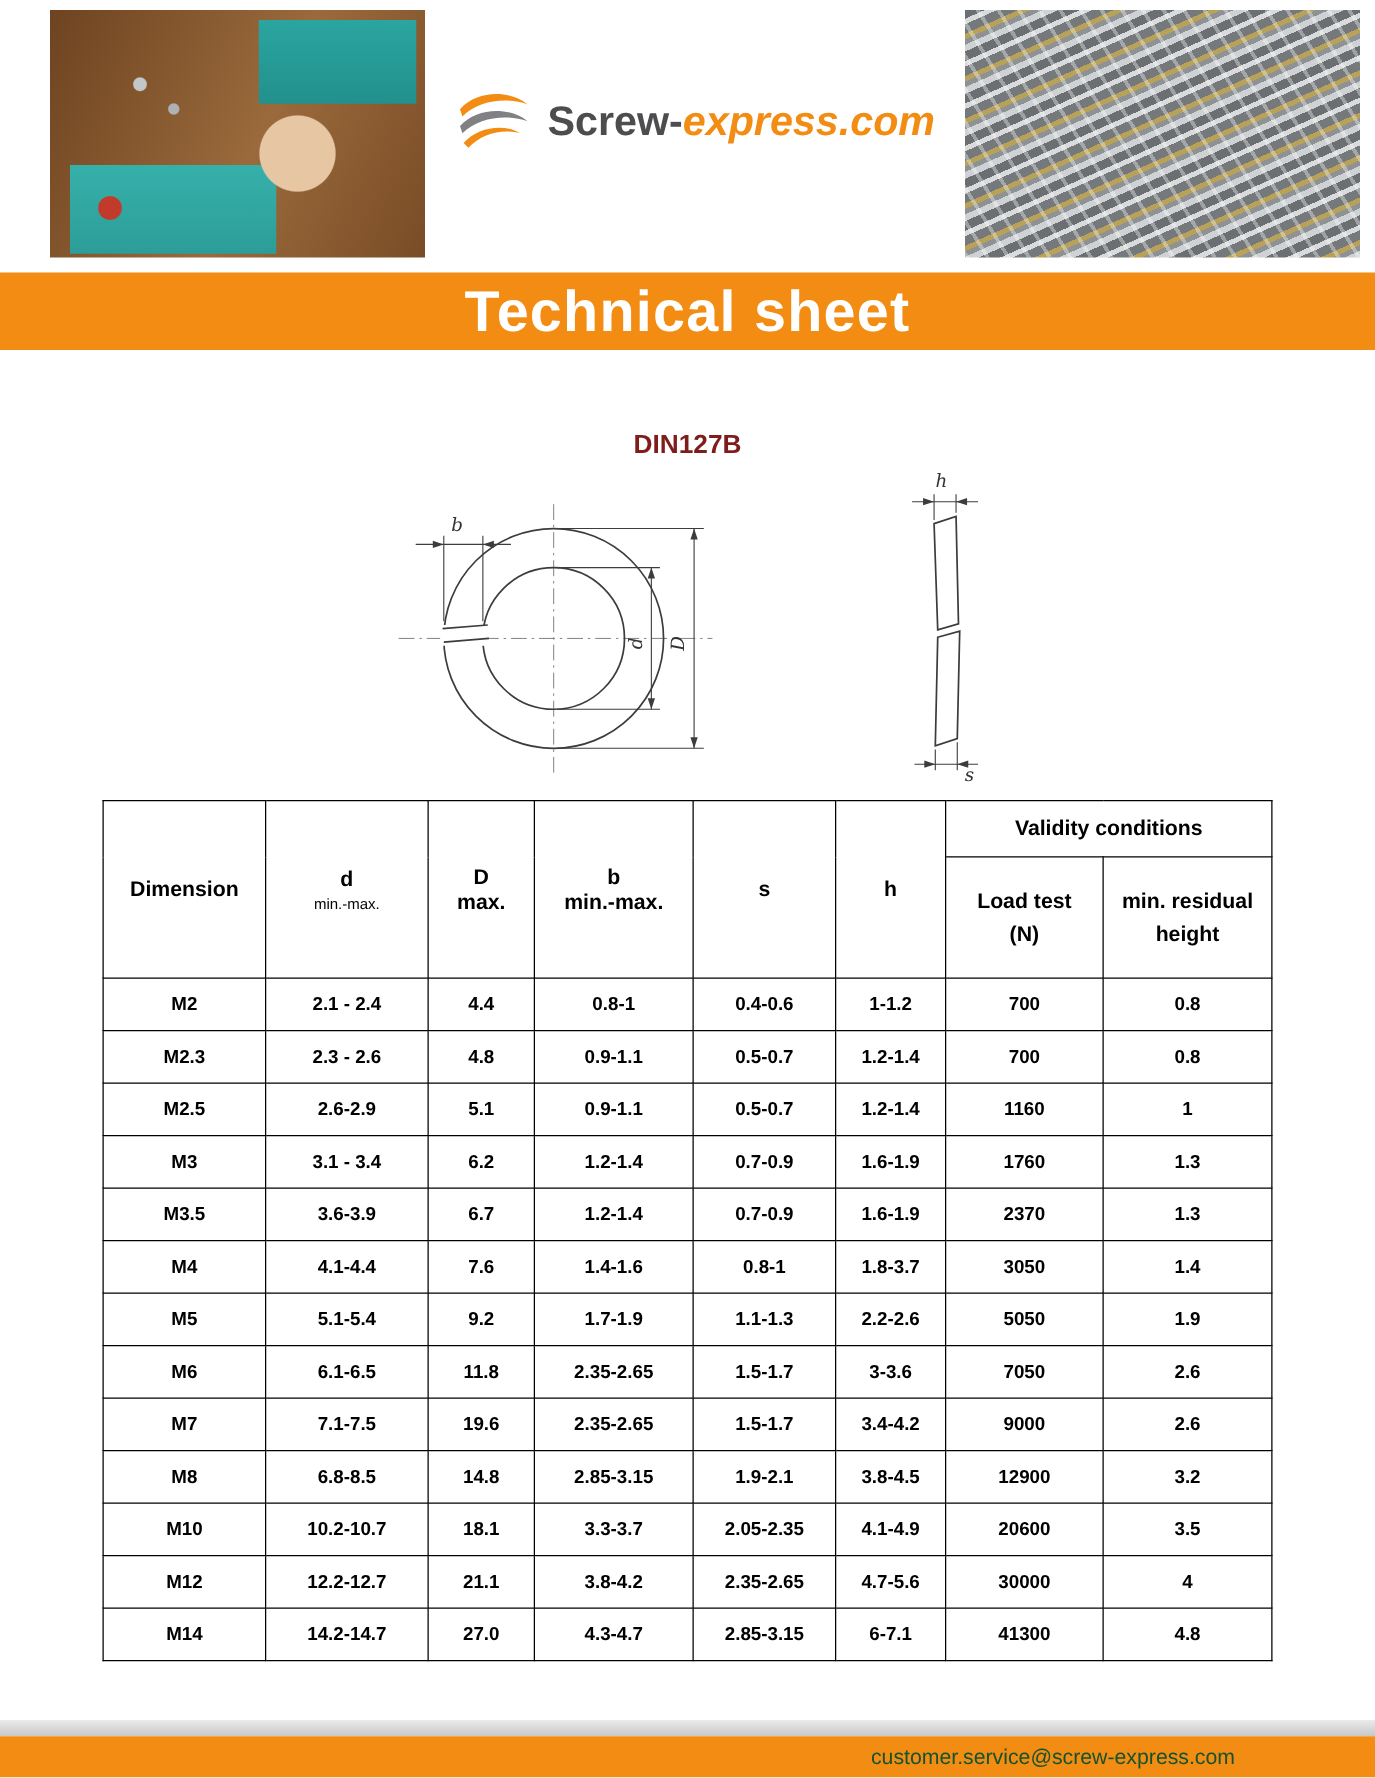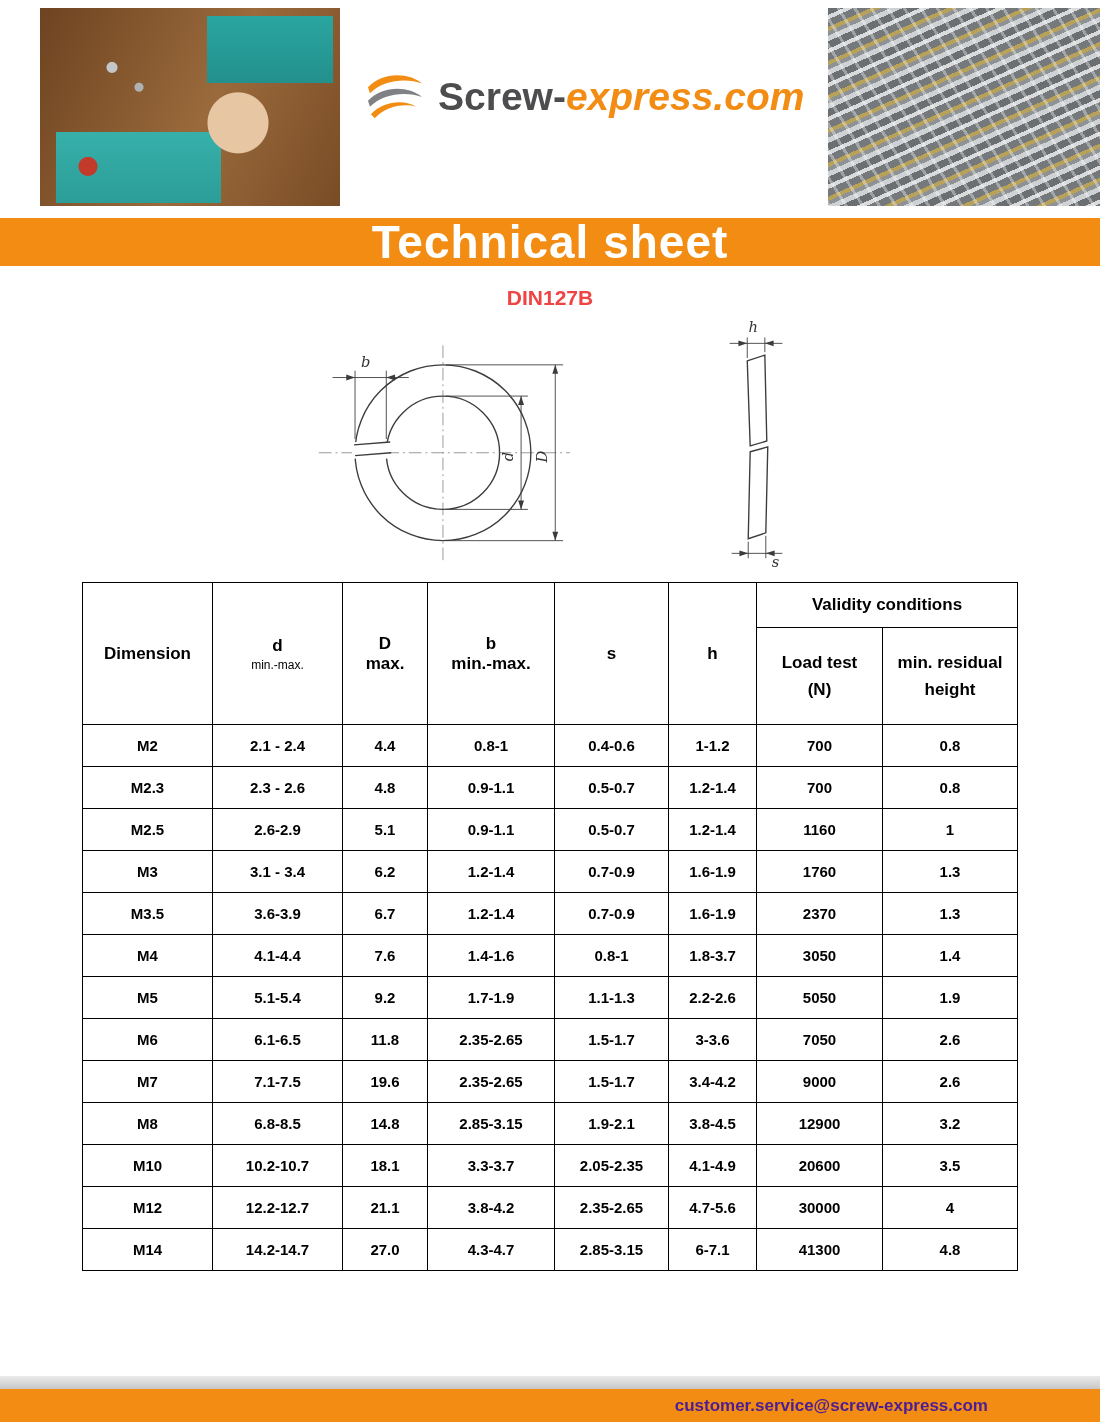--- a/index.html
+++ b/index.html
@@ -27,33 +27,33 @@
       linear-gradient(#37b0aa,#2c9d98) 12% 98% / 55% 36% no-repeat,
       linear-gradient(115deg,#6e4320,#9a6a3c 55%,#7a4c26);
   }
   .photo-right {
     width:316px;
     background:
       repeating-linear-gradient(58deg, rgba(255,255,255,0.35) 0 3px, rgba(0,0,0,0) 3px 14px),
       repeating-linear-gradient(-24deg, #cfd2d4 0 5px, #8e9294 5px 9px, #b8a159 9px 13px, #75797c 13px 20px, #d8dadb 20px 24px, #6b6f72 24px 31px);
   }
   .logo-wrap { flex:1; display:flex; align-items:center; justify-content:center; gap:12px; margin-top:62px; }
-  .brand { font-size:39px; font-weight:bold; white-space:nowrap; }
+  .brand { font-size:33px; font-weight:bold; white-space:nowrap; }
   .brand .dark { color:#4d4d4f; }
   .brand .orange { color:#f28c13; font-style:italic; }
 
   
   .banner {
-    margin-top:12px; height:48px; background:#f28c13;
+    margin-top:12px; height:62px; background:#f28c13;
     display:flex; align-items:center; justify-content:center;
   }
   .banner span { color:#fff; font-size:46px; font-weight:800; letter-spacing:1px; }
 
   
-  .din-title { margin-top:20px; text-align:center; color:#ef4444; font-size:21px; font-weight:bold; }
+  .din-title { margin-top:64px; text-align:center; color:#7f1d1d; font-size:21px; font-weight:bold; }
 
   
   .drawing { display:flex; justify-content:center; align-items:flex-start; gap:70px; margin-top:6px; height:252px; }
   .drawing svg { overflow:visible; }
   .drawing .outline { fill:none; stroke:#3c3c3c; stroke-width:1.4px; }
   .drawing .centerlines line { stroke:#808080; stroke-width:0.8px; stroke-dasharray:13 4 2 4; }
   .drawing .dim line { stroke:#3c3c3c; stroke-width:0.9px; }
   .drawing .dim polygon { fill:#3c3c3c; stroke:none; }
   .drawing text { font-family:"DejaVu Serif", serif; font-style:italic; font-size:15px; fill:#333; }
 
@@ -70,21 +70,21 @@
   .subhead { font-weight:normal; font-size:14px; line-height:1.6; }
   .subhead span { display:block; }
 
   
   .footer { margin-top:auto; }
   .gray-strip { height:13px; background:linear-gradient(#ebebeb,#c7c7c7); }
   .footer-bar {
     height:33px; background:#f28c13;
     display:flex; align-items:center; justify-content:flex-end; padding-right:112px;
   }
-  .footer-bar span { color:#4c1d95; font-weight:bold; font-size:17px; }
+  .footer-bar span { color:#14532d; font-weight:normal; font-size:17px; }
 </style>
 </head>
 <body>
 
 <div class="page">
 
   <div class="header">
     <div class="photo photo-left"></div>
     <div class="logo-wrap">
       <svg width="62" height="54" viewBox="0 0 64 56">

